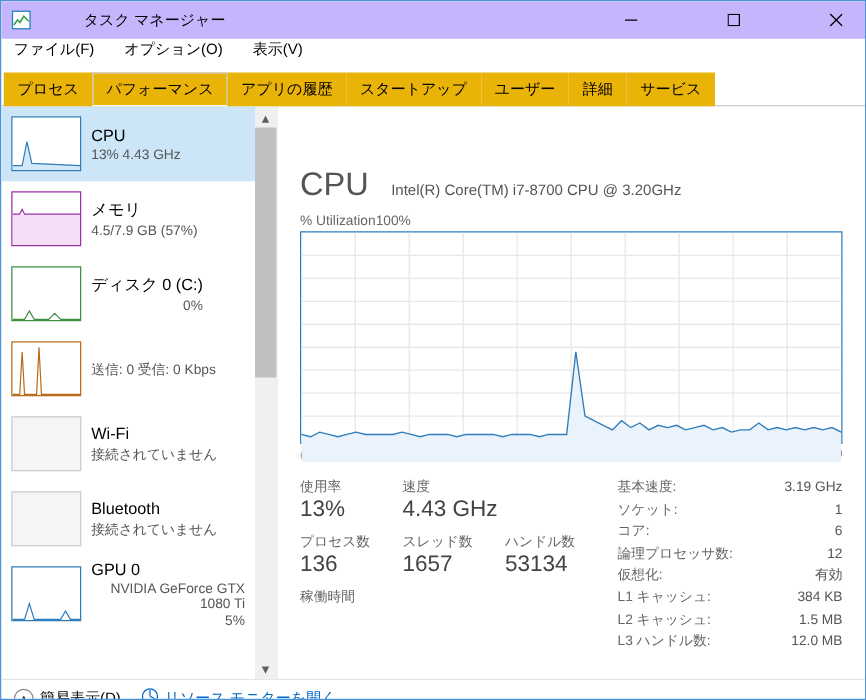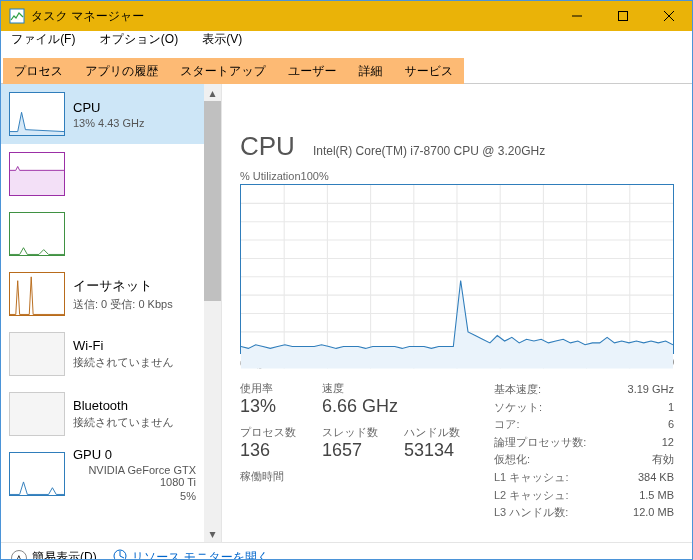--- a/index.html
+++ b/index.html
@@ -1,28 +1,28 @@
 <!DOCTYPE html>
 <html><head>
 <meta charset="utf-8">
 <style>
 * { margin: 0; padding: 0; box-sizing: border-box; font-family: "Yu Gothic UI", "Meiryo", sans-serif; }
 body { width: 693px; height: 560px; background: #fff; border: 1px solid #4b94d8; overflow: hidden; font-size: 12px; }
 
-.titlebar { height: 30px; display: flex; align-items: center; padding-left: 8px; background: #eab308; }
+.titlebar { height: 30px; display: flex; align-items: center; padding-left: 8px; background: #c4b5fd; gap: 36px; }
 .titlebar-icon { width: 16px; height: 16px; margin-right: 6px; }
 .titlebar-title { flex: 1; font-size: 12px; }
 .win-btn { width: 46px; height: 30px; display: flex; align-items: center; justify-content: center; }
 .win-btn svg { width: 10px; height: 10px; }
 
 .menubar { height: 20px; display: flex; padding-left: 6px; gap: 16px; font-size: 12px; }
 .menubar span { padding: 0 4px; }
 
 .tabbar { display: flex; border-bottom: 1px solid #ccc; margin-top: 6px; padding-left: 2px; }
-.tab { padding: 4px 10px; font-size: 12px; border: 1px solid transparent; border-bottom: none; position: relative; top: 1px; background: #fdba74; font-family: Liberation Serif, serif; }
+.tab { padding: 4px 10px; font-size: 12px; border: 1px solid transparent; border-bottom: none; position: relative; top: 1px; background: #eab308; font-family: Liberation Serif, serif; }
 .tab.active { border-color: #ccc; border-bottom: 1px solid #fff; }
 
 .content { display: flex; height: calc(100% - 100px); }
 
 .sidebar { width: 248px; display: flex; border-right: 1px solid #e5e5e5; }
 .side-list { flex: 1; overflow-y: hidden; }
 .side-item { display: flex; align-items: center; height: 60px; padding: 6px 8px; gap: 8px; }
 .side-item.selected { background: #cde6f7; }
 .thumb { width: 56px; height: 44px; border: 1px solid #999; background: #fff; flex-shrink: 0; position: relative; overflow: hidden; }
 .thumb svg { position: absolute; inset: 0; }
@@ -93,20 +93,21 @@
 </div>
 
 <div class="menubar">
   <span>ファイル(F)</span>
   <span>オプション(O)</span>
   <span>表示(V)</span>
 </div>
 
 <div class="tabbar">
   <div class="tab">プロセス</div>
+  <div class="tab active">パフォーマンス</div>
   <div class="tab">アプリの履歴</div>
   <div class="tab">スタートアップ</div>
   <div class="tab">ユーザー</div>
   <div class="tab">詳細</div>
   <div class="tab">サービス</div>
 </div>
 
 <div class="content">
   <div class="sidebar">
     <div class="side-list">
@@ -122,36 +123,43 @@
           <div class="side-sub">13%  4.43 GHz</div>
         </div>
       </div>
       <div class="side-item">
         <div class="thumb" style="border-color:#9b2fa6">
           <svg viewBox="0 0 56 44" preserveAspectRatio="none">
               <rect x="0" y="18" width="56" height="26" fill="#f3e0f7"></rect>
               <path d="M0,18 L6,18 L8,14 L10,18 L56,18" stroke="#9b2fa6" fill="none"></path>
             </svg>
         </div>
+        <div class="side-text">
+          <div class="side-title">メモリ</div>
+          <div class="side-sub">4.5/7.9 GB (57%)</div>
+        </div>
       </div>
       <div class="side-item">
         <div class="thumb" style="border-color:#3f9142">
           <svg viewBox="0 0 56 44" preserveAspectRatio="none">
               <path d="M0,43 L10,43 L14,36 L18,43 L30,43 L35,38 L40,43 L56,43" stroke="#3f9142" fill="none"></path>
             </svg>
         </div>
+        <div class="side-text">
+          <div class="side-title">ディスク 0 (C:)</div>
+          <div class="side-sub">0%</div>
+        </div>
       </div>
       <div class="side-item">
         <div class="thumb" style="border-color:#b86b1b">
           <svg viewBox="0 0 56 44" preserveAspectRatio="none">
               <path d="M0,43 L6,43 L8,8 L10,43 L20,43 L22,4 L24,43 L56,43" stroke="#b86b1b" fill="none"></path>
             </svg>
         </div>
         <div class="side-text">
-          <div class="side-title">イーサネット</div>
           <div class="side-sub">送信: 0  受信: 0 Kbps</div>
         </div>
       </div>
       <div class="side-item">
         <div class="thumb" style="border-color:#ccc;background:#f5f5f5"></div>
         <div class="side-text">
           <div class="side-title">Wi-Fi</div>
           <div class="side-sub">接続されていません</div>
         </div>
       </div>
@@ -225,21 +233,21 @@
 
     <div class="stats">
       <div class="stats-left">
         <div class="stat-row">
           <div class="stat-block">
             <div class="stat-label">使用率</div>
             <div class="stat-value">13%</div>
           </div>
           <div class="stat-block">
             <div class="stat-label">速度</div>
-            <div class="stat-value">6.66 GHz</div>
+            <div class="stat-value">4.43 GHz</div>
           </div>
         </div>
         <div class="stat-row">
           <div class="stat-block">
             <div class="stat-label">プロセス数</div>
             <div class="stat-value">136</div>
           </div>
           <div class="stat-block">
             <div class="stat-label">スレッド数</div>
             <div class="stat-value">1657</div>

